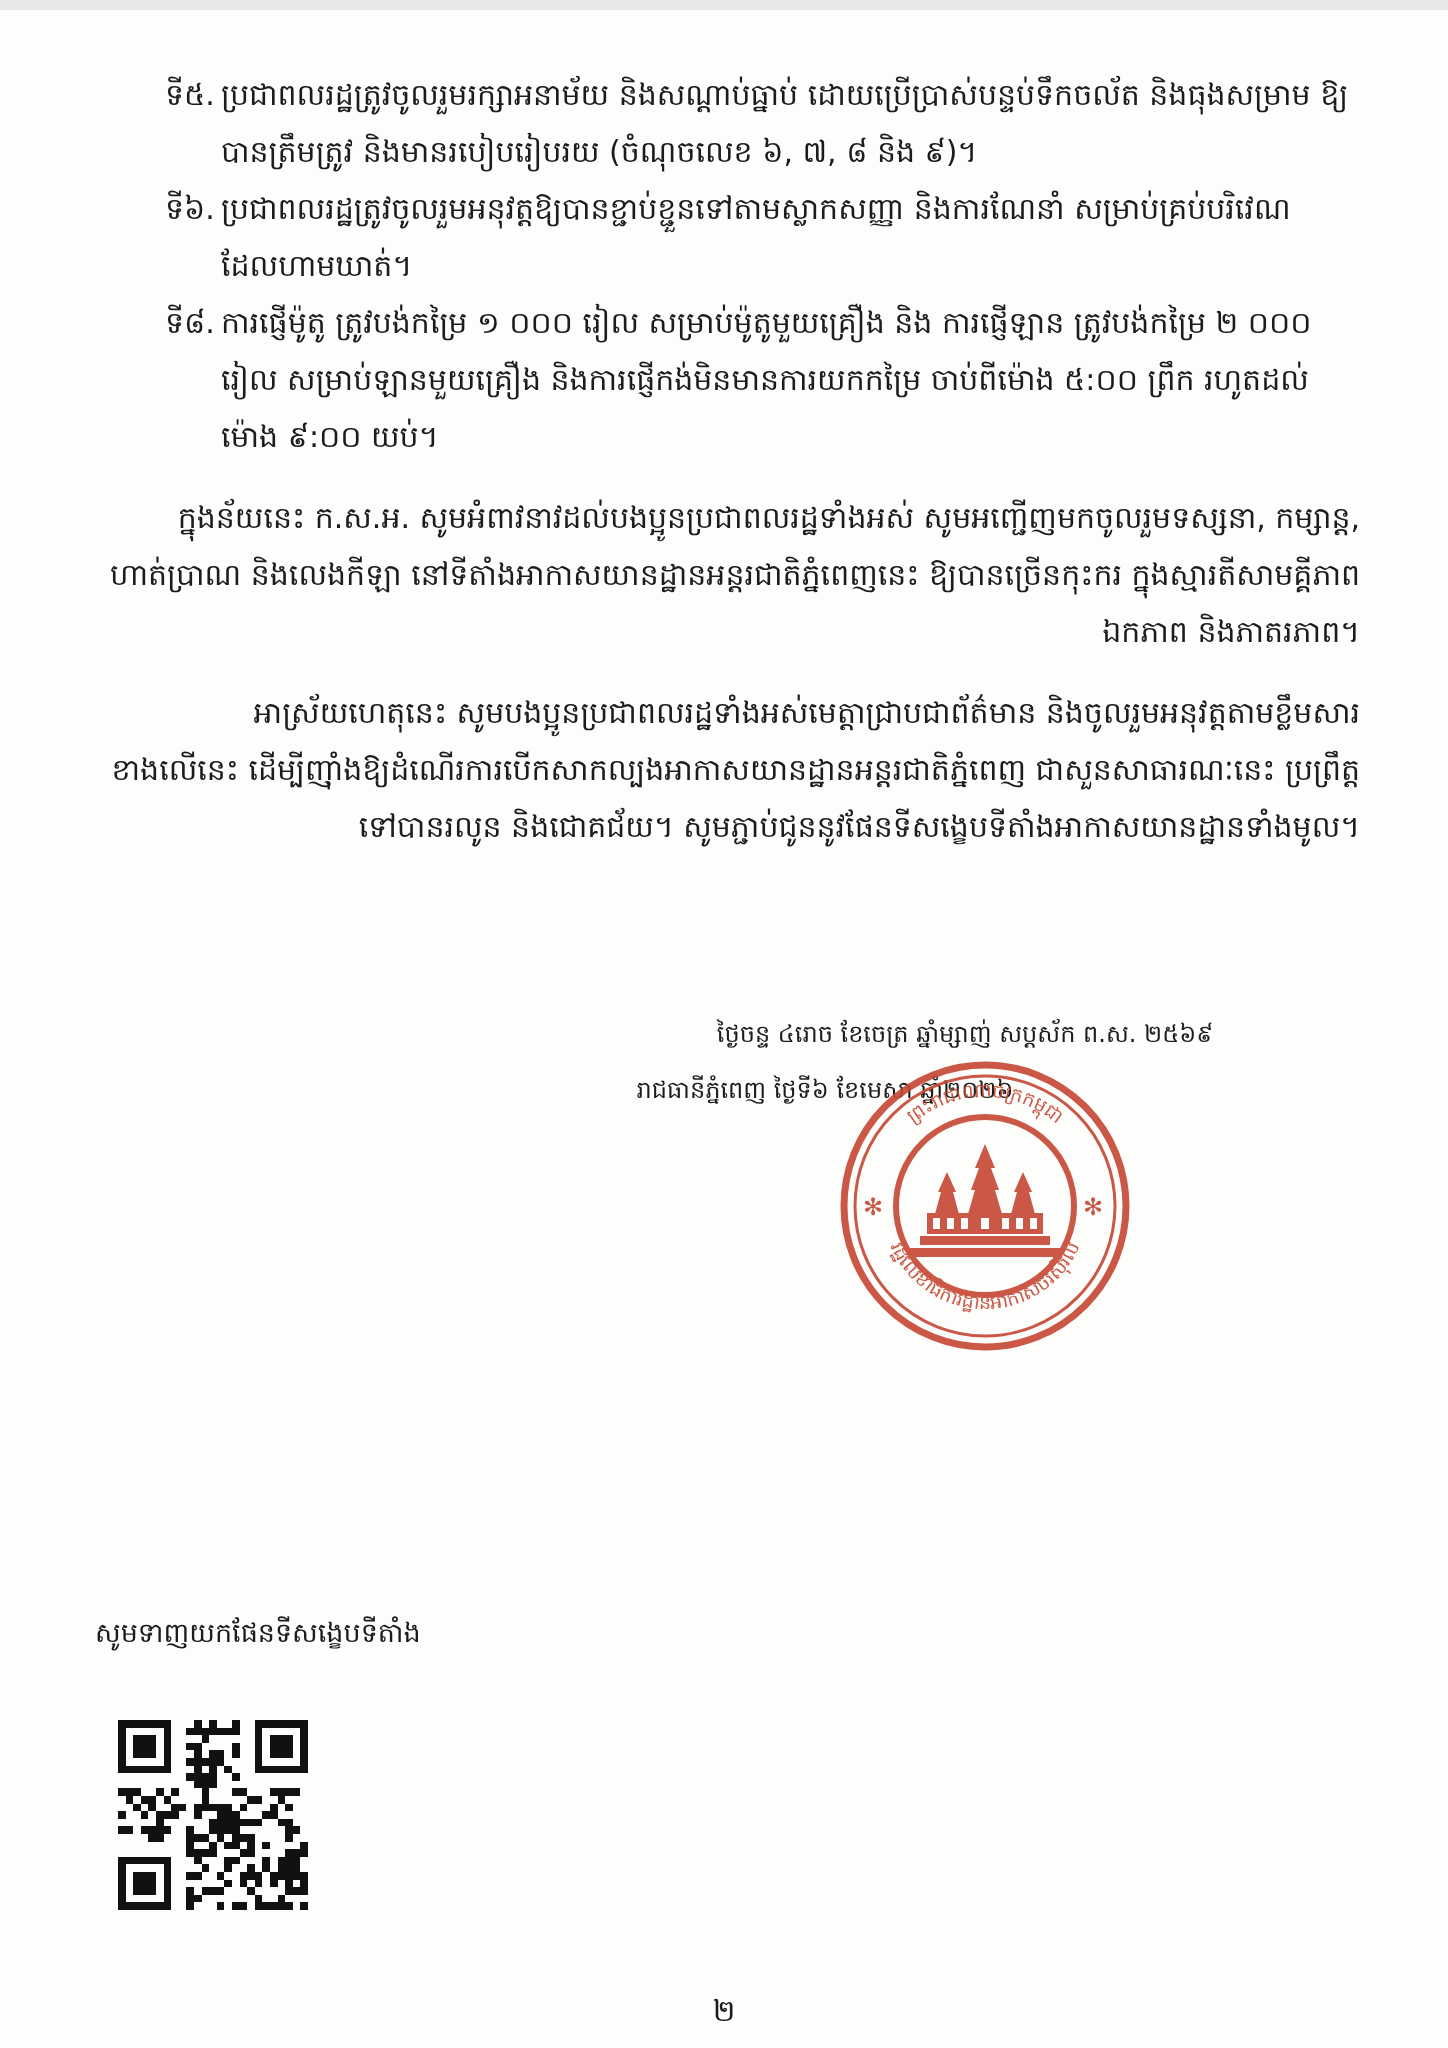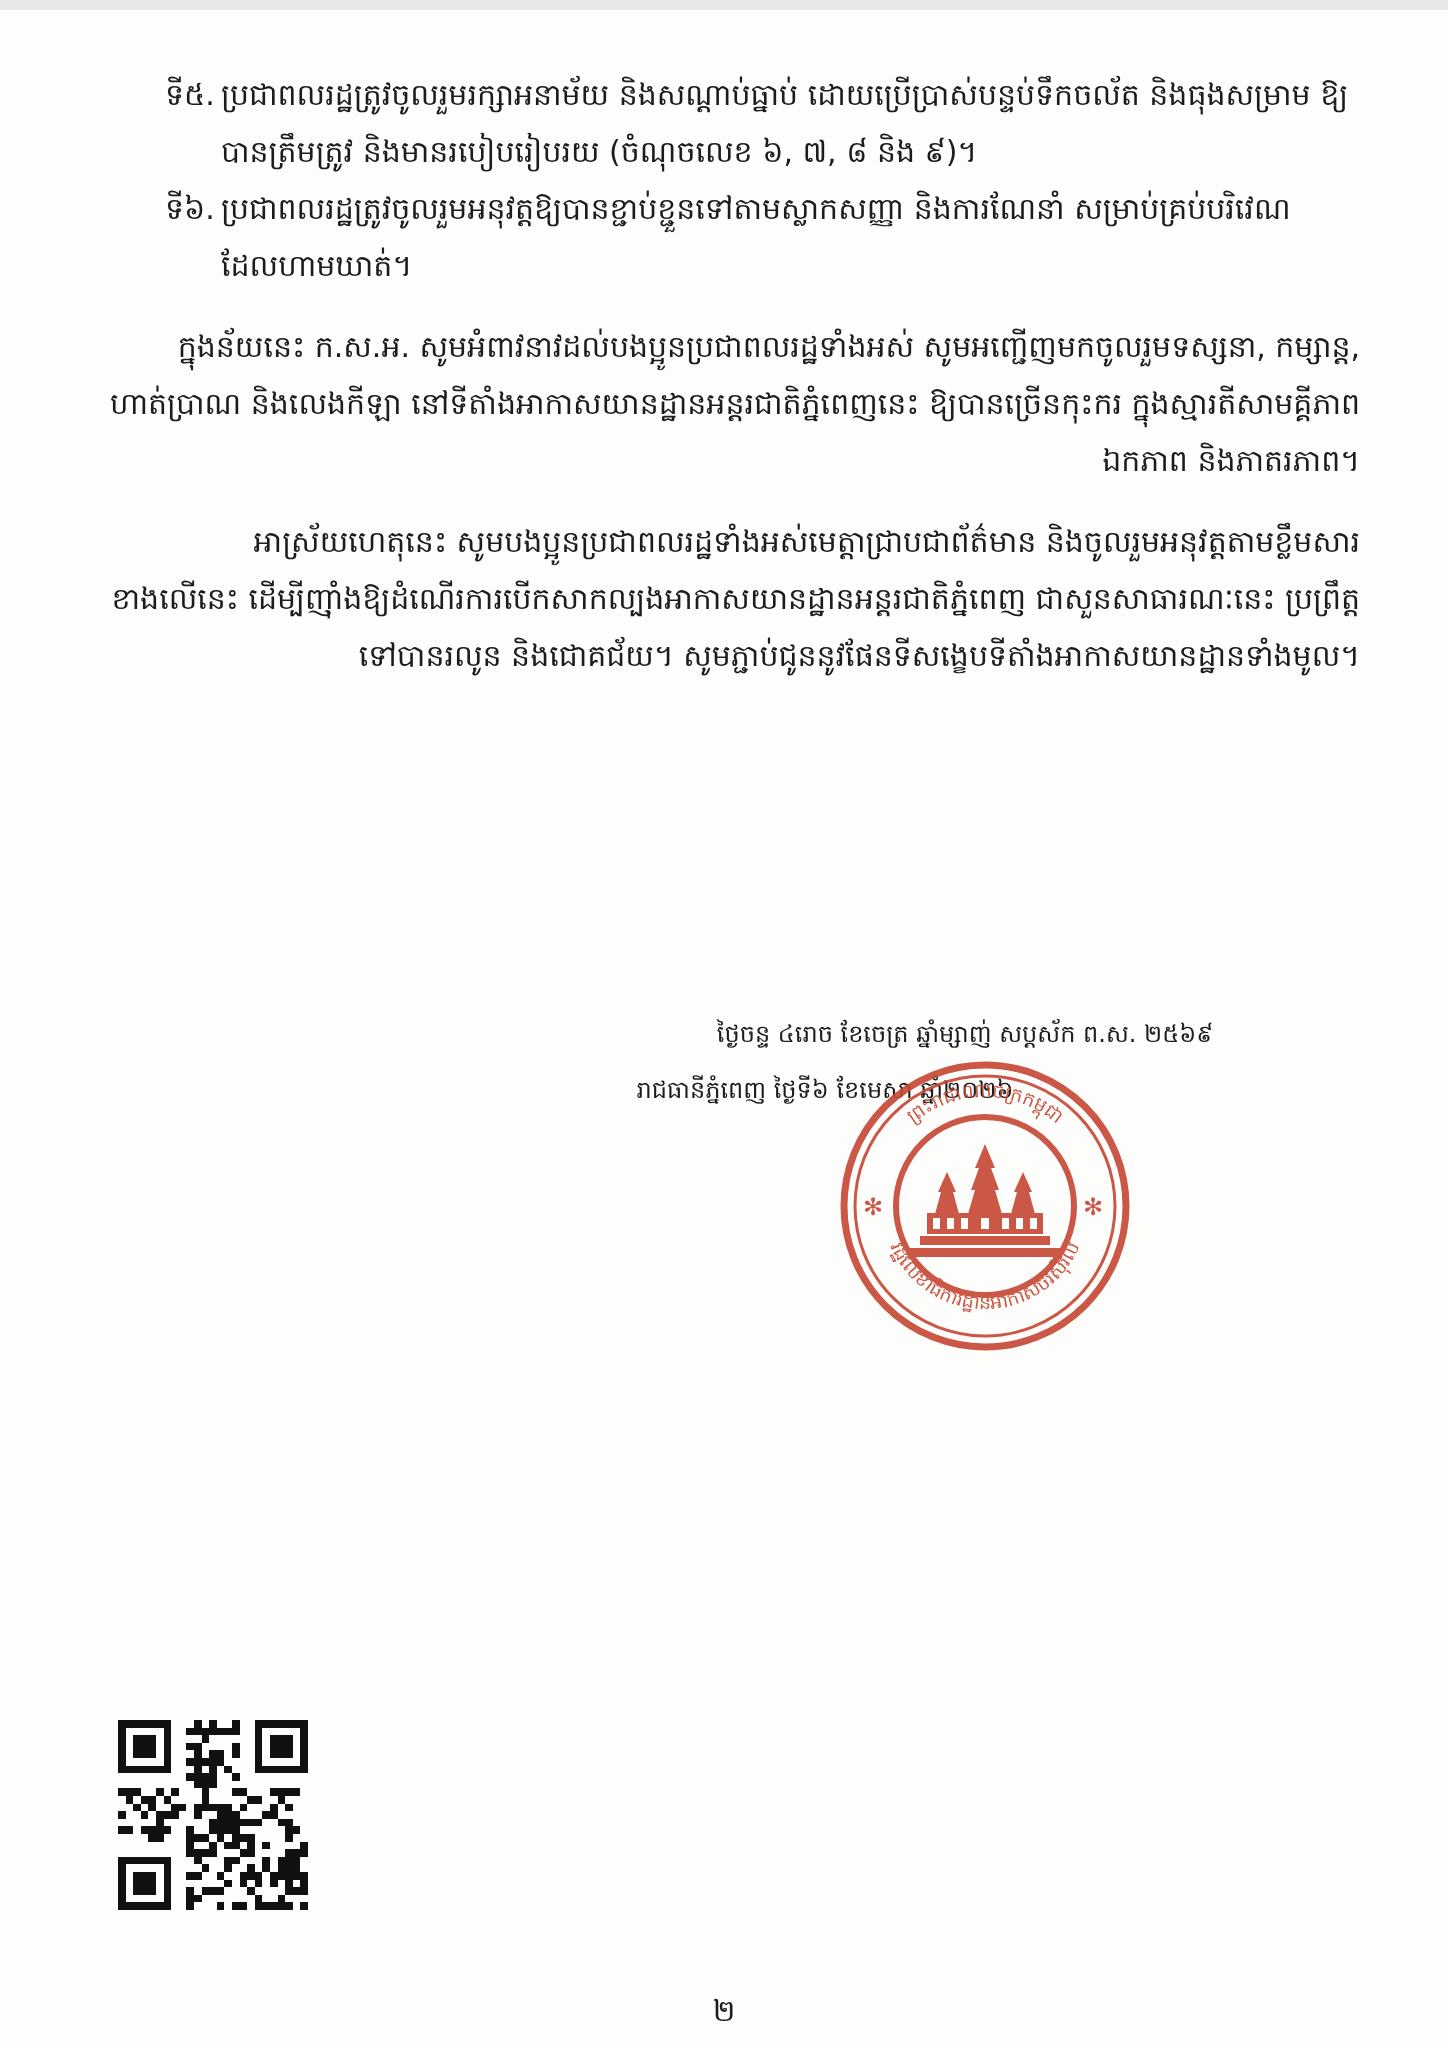--- a/index.html
+++ b/index.html
@@ -38,20 +38,24 @@
   <div class="flow">
 
     <div class="klist">
       <div class="klist-item">
         <span class="klist-num">ទី៥.</span>
         <span class="klist-text">ប្រជាពលរដ្ឋត្រូវចូលរួមរក្សាអនាម័យ និងសណ្ដាប់ធ្នាប់ ដោយប្រើប្រាស់បន្ទប់ទឹកចល័ត និងធុងសម្រាម ឱ្យបានត្រឹមត្រូវ និងមានរបៀបរៀបរយ (ចំណុចលេខ ៦, ៧, ៨ និង ៩)។</span>
       </div>
       <div class="klist-item">
         <span class="klist-num">ទី៦.</span>
         <span class="klist-text">ប្រជាពលរដ្ឋត្រូវចូលរួមអនុវត្តឱ្យបានខ្ជាប់ខ្ជួនទៅតាមស្លាកសញ្ញា និងការណែនាំ សម្រាប់គ្រប់បរិវេណដែលហាមឃាត់។</span>
+      </div>
+      <div class="klist-item">
+        <span class="klist-num">ទី៨.</span>
+        <span class="klist-text">ការផ្ញើម៉ូតូ ត្រូវបង់កម្រៃ ១ ០០០ រៀល សម្រាប់ម៉ូតូមួយគ្រឿង និង ការផ្ញើឡាន ត្រូវបង់កម្រៃ ២ ០០០ រៀល សម្រាប់ឡានមួយគ្រឿង និងការផ្ញើកង់មិនមានការយកកម្រៃ ចាប់ពីម៉ោង ៥:០០ ព្រឹក រហូតដល់ម៉ោង ៩:០០ យប់។</span>
       </div>
     </div>
 
     <p class="para">ក្នុងន័យនេះ ក.ស.អ. សូមអំពាវនាវដល់បងប្អូនប្រជាពលរដ្ឋទាំងអស់ សូមអញ្ជើញមកចូលរួមទស្សនា, កម្សាន្ត, ហាត់ប្រាណ និងលេងកីឡា នៅទីតាំងអាកាសយានដ្ឋានអន្តរជាតិភ្នំពេញនេះ ឱ្យបានច្រើនកុះករ ក្នុងស្មារតីសាមគ្គីភាព ឯកភាព និងភាតរភាព។</p>
     <p class="para">អាស្រ័យហេតុនេះ សូមបងប្អូនប្រជាពលរដ្ឋទាំងអស់មេត្តាជ្រាបជាព័ត៌មាន និងចូលរួមអនុវត្តតាមខ្លឹមសារខាងលើនេះ ដើម្បីញ៉ាំងឱ្យដំណើរការបើកសាកល្បងអាកាសយានដ្ឋានអន្តរជាតិភ្នំពេញ ជាសួនសាធារណៈនេះ ប្រព្រឹត្តទៅបានរលូន និងជោគជ័យ។ សូមភ្ជាប់ជូននូវផែនទីសង្ខេបទីតាំងអាកាសយានដ្ឋានទាំងមូល។</p>
   </div>
 
   <div class="dateline dl1">ថ្ងៃចន្ទ ៤រោច ខែចេត្រ ឆ្នាំម្សាញ់ សប្តស័ក ព.ស. ២៥៦៩</div>
   <div class="dateline dl2">រាជធានីភ្នំពេញ ថ្ងៃទី៦ ខែមេសា ឆ្នាំ២០២៦</div>
 
@@ -86,20 +90,21 @@
       <rect x="112" y="162" width="7" height="11"></rect>
       <rect x="126" y="162" width="7" height="11"></rect>
       <rect x="146" y="162" width="8" height="11"></rect>
       <rect x="167" y="162" width="7" height="11"></rect>
       <rect x="181" y="162" width="7" height="11"></rect>
       <rect x="195" y="162" width="7" height="11"></rect>
     </g>
   </svg>
 
   <div class="qr-caption">
+    <div>សូមទាញយកផែនទីសង្ខេបទីតាំង</div>
   </div>
 
   <svg id="qr-svg" class="qr" viewBox="0 0 25 25" shape-rendering="crispEdges" fill="#111">
       <rect x="0" y="0" width="7" height="1"></rect>
       <rect x="0" y="6" width="7" height="1"></rect>
       <rect x="0" y="1" width="1" height="5"></rect>
       <rect x="6" y="1" width="1" height="5"></rect>
       <rect x="2" y="2" width="3" height="3"></rect>
       <rect x="18" y="0" width="7" height="1"></rect>
       <rect x="18" y="6" width="7" height="1"></rect>

